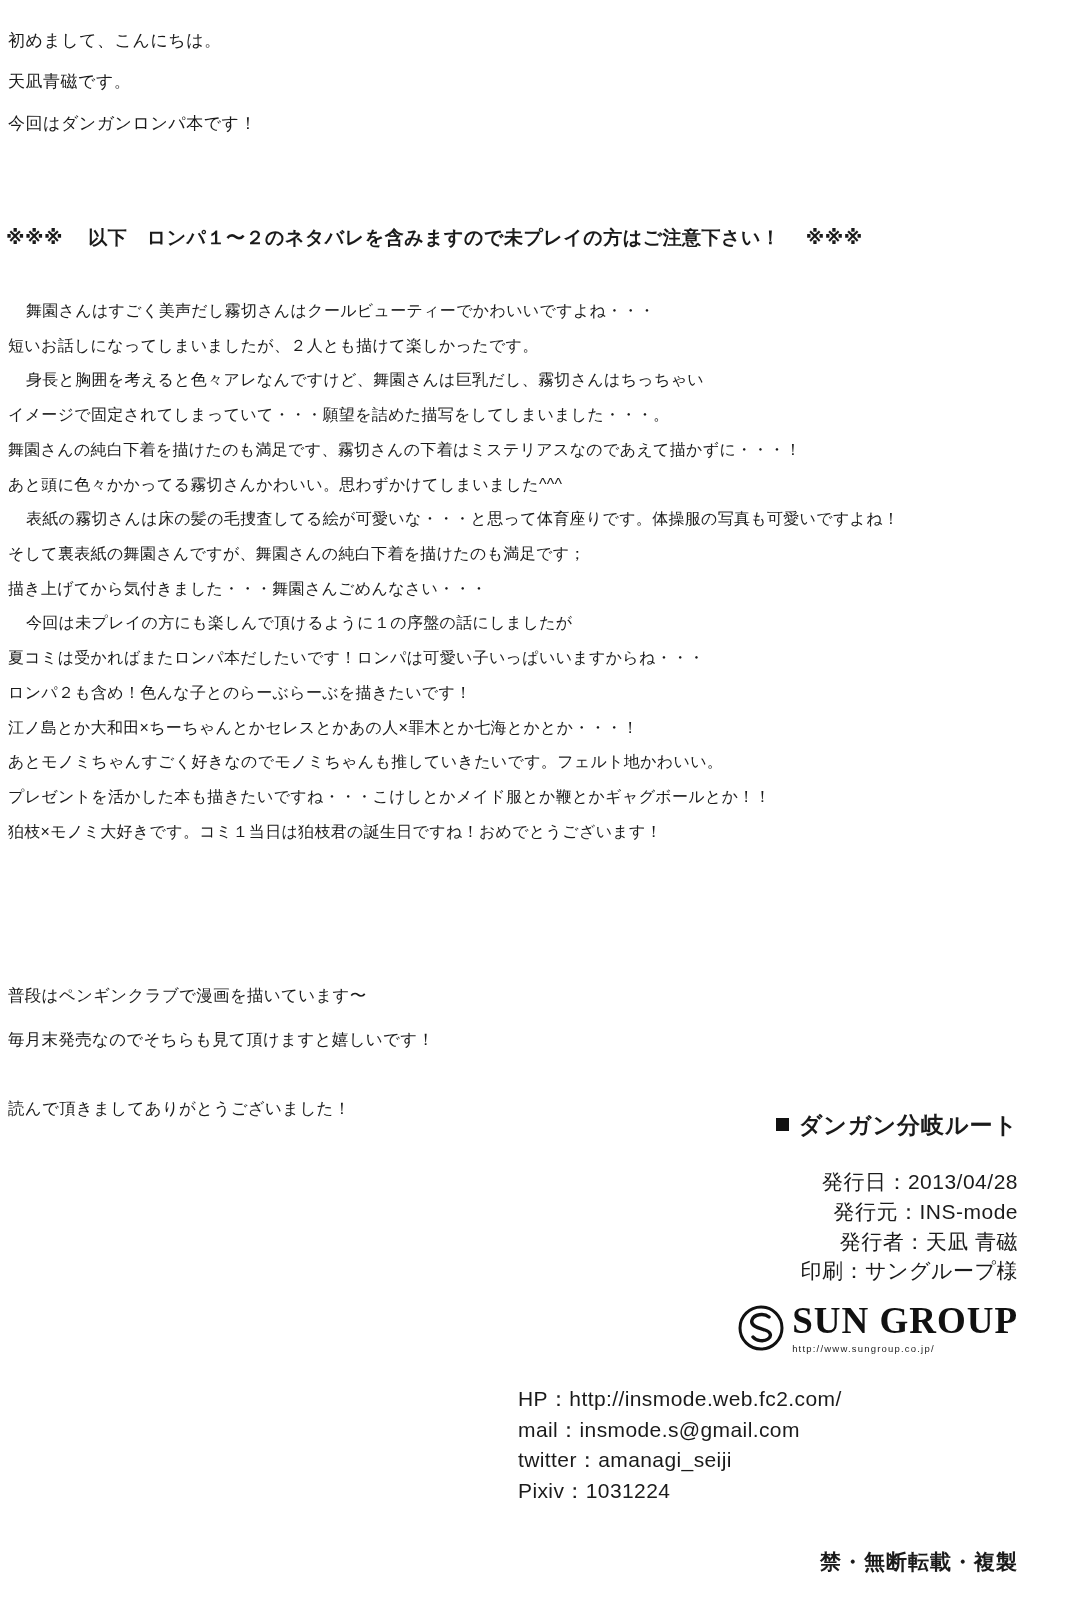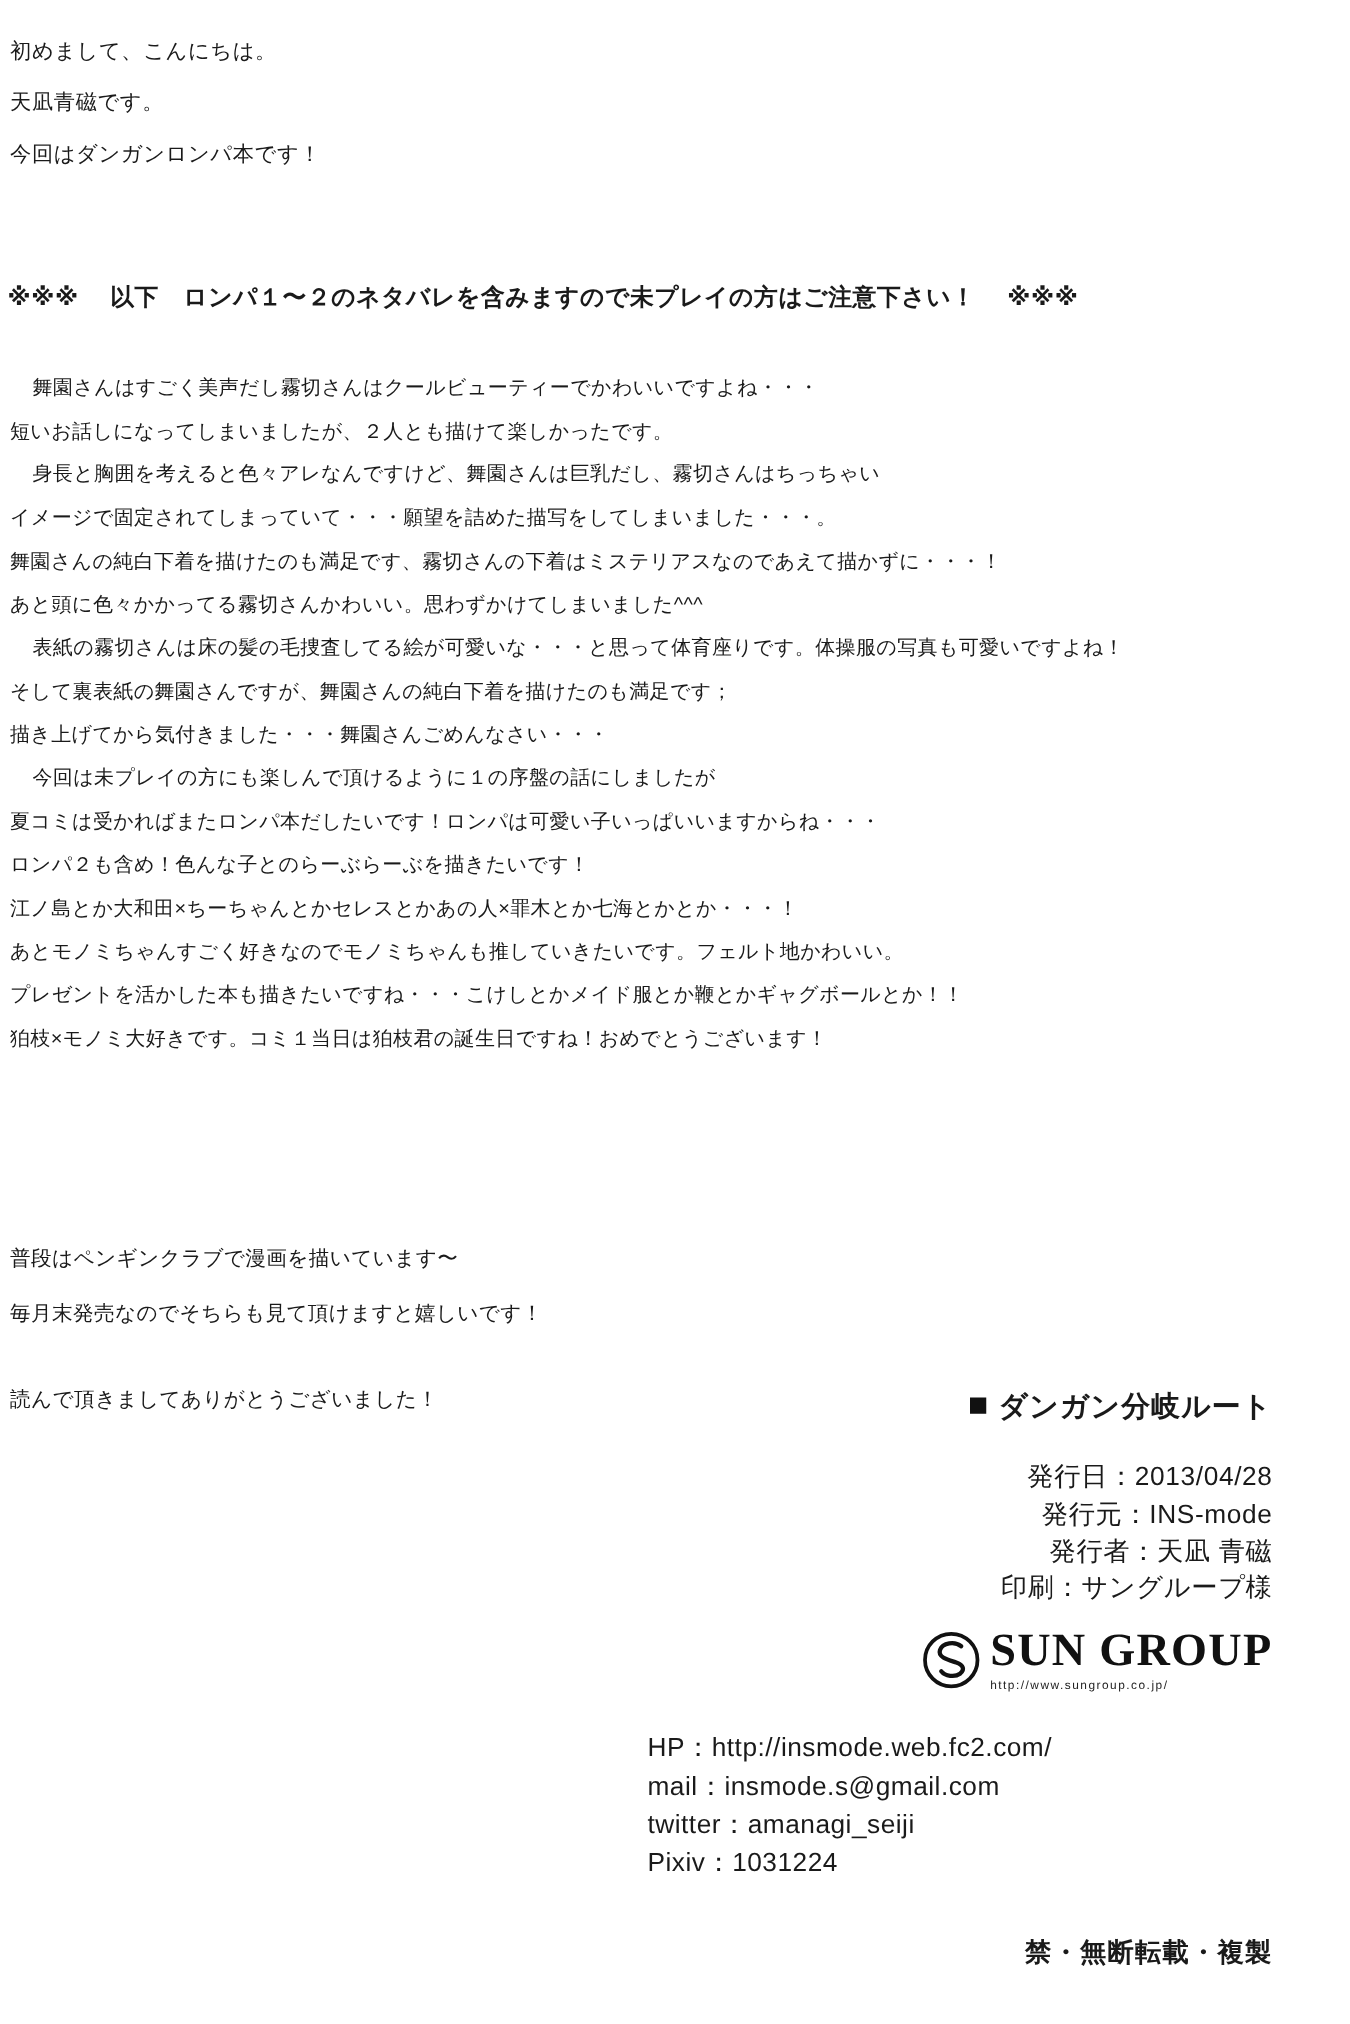--- a/index.html
+++ b/index.html
@@ -65,21 +65,21 @@
   }
 
   
   .closing {
     position: absolute;
     left: 8px;
     top: 980px;
     width: 700px;
   }
   .closing p {
-    margin: 16px 0 22px 0;
+    margin: 4px 0 22px 0;
     font-size: 16.5px;
     line-height: 1.35;
     letter-spacing: 0.3px;
   }
   .closing p.gap {
     margin-top: 46px;
   }
 
   
   .colophon {

